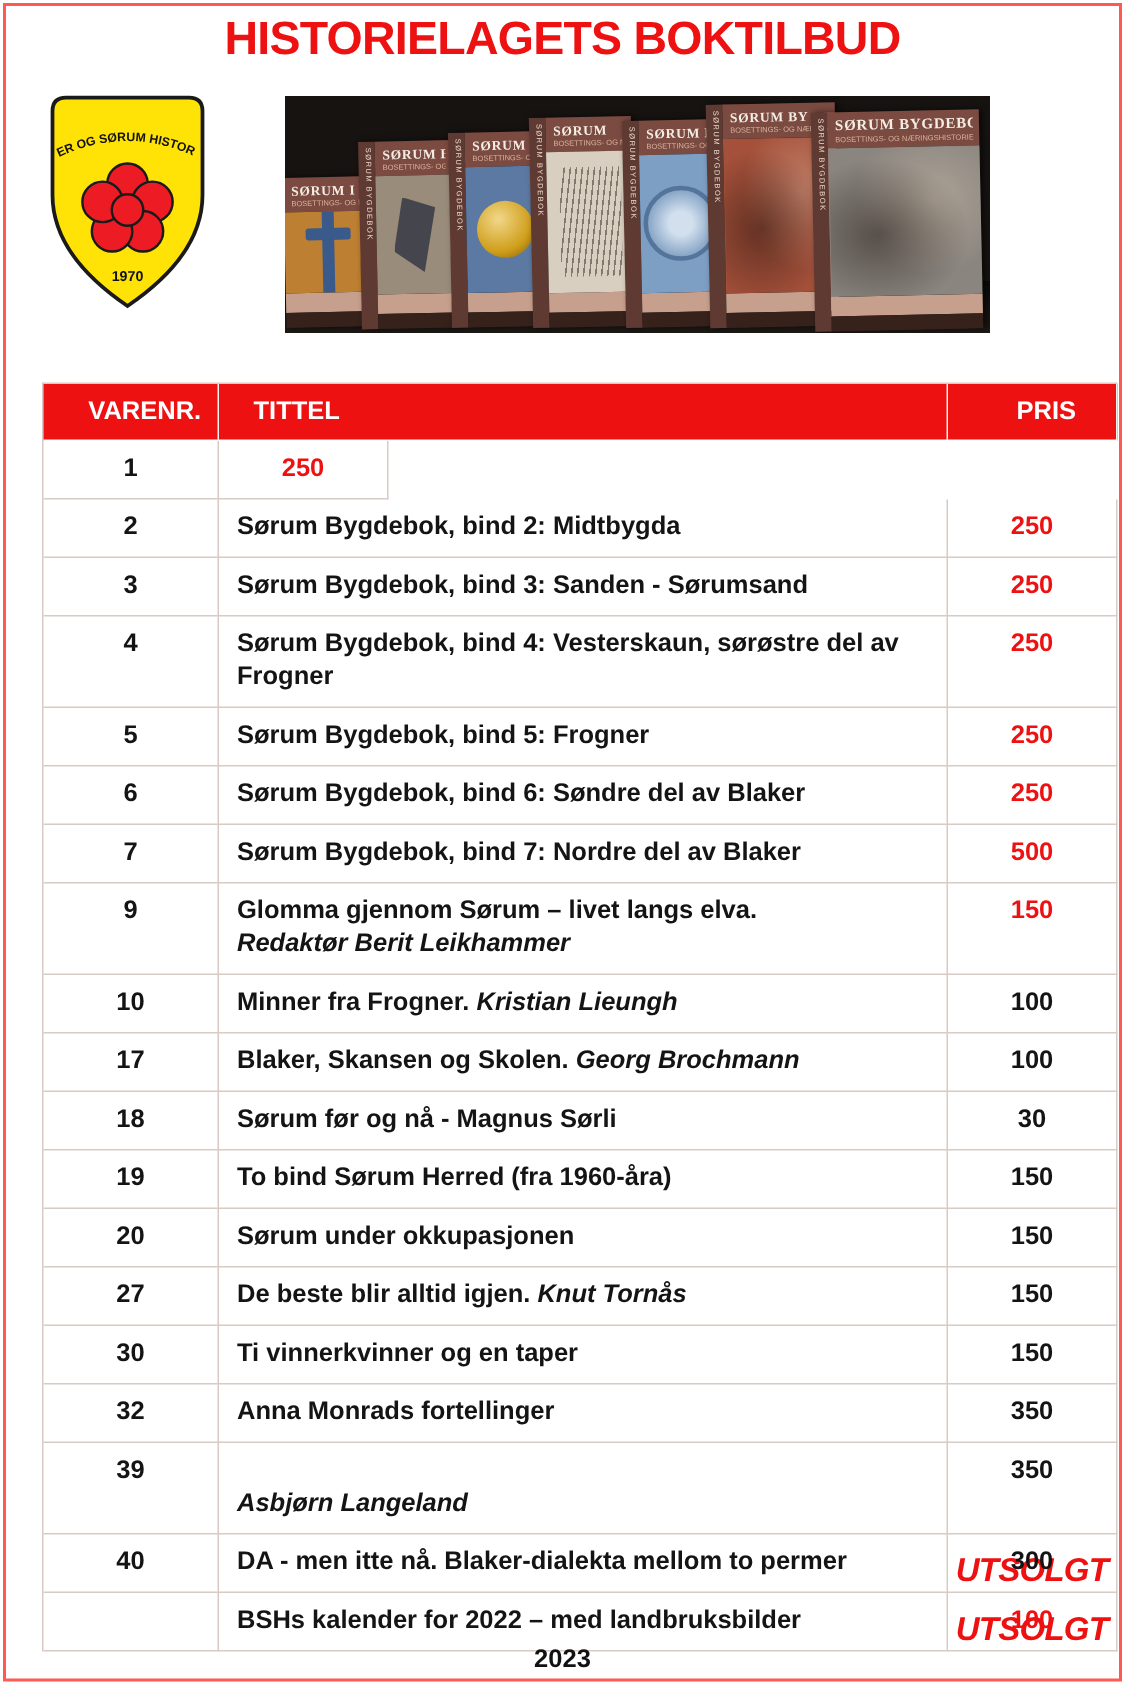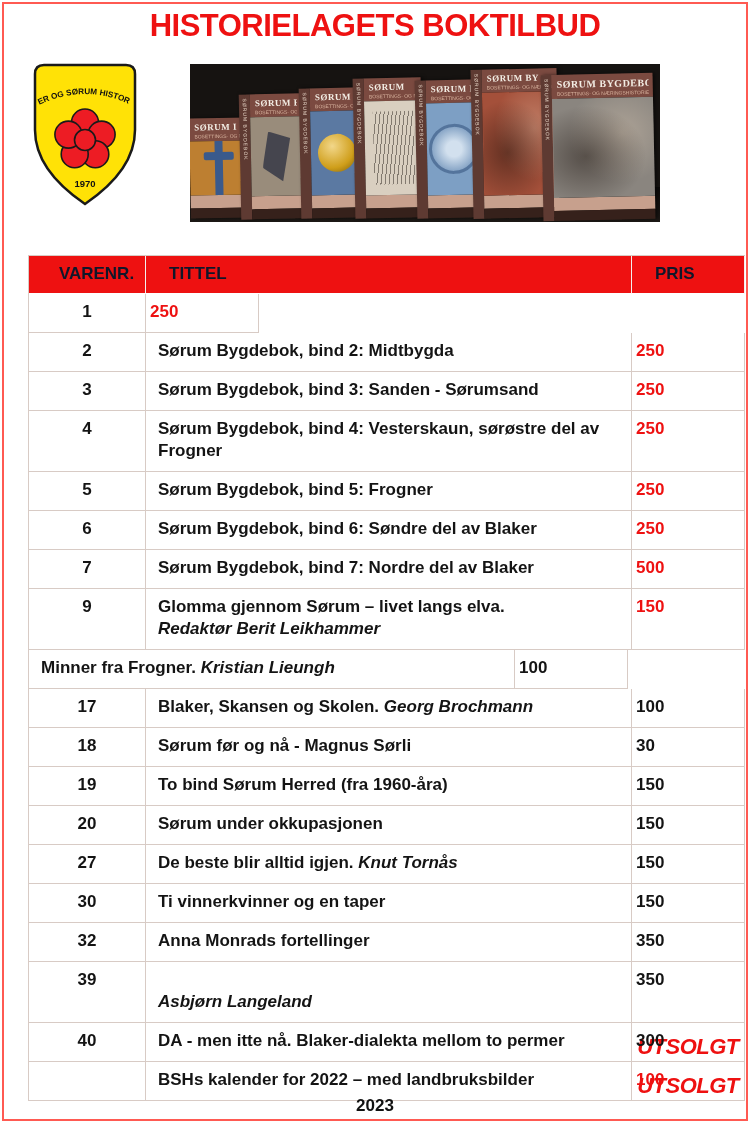--- a/index.html
+++ b/index.html
@@ -55,23 +55,23 @@
     border-left:1px solid var(--cellborder,#d8cbc5);border-top:1px solid var(--cellborder,#d8cbc5);
     font-size:17px;font-weight:bold;color:#141414;
   }
   .t-row{display:flex;}
   .cell{
     border-right:1px solid var(--cellborder,#d8cbc5);border-bottom:1px solid var(--cellborder,#d8cbc5);
     box-sizing:border-box;padding:7px 4px 9px;line-height:22px;min-height:38px;
   }
   .col-nr{width:117px;text-align:center;}
   .col-title{width:486px;padding-left:12px;padding-right:8px;text-align:left;}
-  .col-price{width:113px;text-align:left;position:relative;overflow:visible;}
+  .col-price{width:113px;text-align:center;position:relative;overflow:visible;}
   .t-head .cell{
-    background:var(--accent,#ee1111);color:#0f172a;border-right-color:#f3f0ee;border-bottom-color:#fff;
+    background:var(--accent,#ee1111);color:#ffffff;border-right-color:#f3f0ee;border-bottom-color:#fff;
     min-height:37px;padding-top:7px;padding-bottom:8px;padding-left:23px;
   }
   .t-head .col-title{border-right-color:#f3f0ee;}
   .author{font-style:italic;}
   .price-red{color:var(--accent,#ee1111);}
   .pricev{position:relative;z-index:2;display:inline-block;}
   .utsolgt{
     position:absolute;left:50%;top:11px;transform:translateX(-50%);
     color:var(--accent,#ee1111);font-size:22px;font-weight:bold;letter-spacing:-.5px;
     white-space:nowrap;z-index:1;line-height:26px;font-style:italic;
@@ -244,20 +244,21 @@
       <div class="cell col-nr">7</div>
       <div class="cell col-title"><span class="tmain">Sørum Bygdebok, bind 7: Nordre del av Blaker</span></div>
       <div class="cell col-price"><span class="pricev price-red">500</span></div>
     </div>
     <div class="t-row">
       <div class="cell col-nr">9</div>
       <div class="cell col-title"><span class="tmain">Glomma gjennom Sørum – livet langs elva.</span><br><span class="author">Redaktør Berit Leikhammer</span></div>
       <div class="cell col-price"><span class="pricev price-red">150</span></div>
     </div>
     <div class="t-row">
+      <div class="cell col-nr">10</div>
       <div class="cell col-title"><span class="tmain">Minner fra Frogner.</span> <span class="author">Kristian Lieungh</span></div>
       <div class="cell col-price"><span class="pricev">100</span></div>
     </div>
     <div class="t-row">
       <div class="cell col-nr">17</div>
       <div class="cell col-title"><span class="tmain">Blaker, Skansen og Skolen.</span> <span class="author">Georg Brochmann</span></div>
       <div class="cell col-price"><span class="pricev">100</span></div>
     </div>
     <div class="t-row">
       <div class="cell col-nr">18</div>

